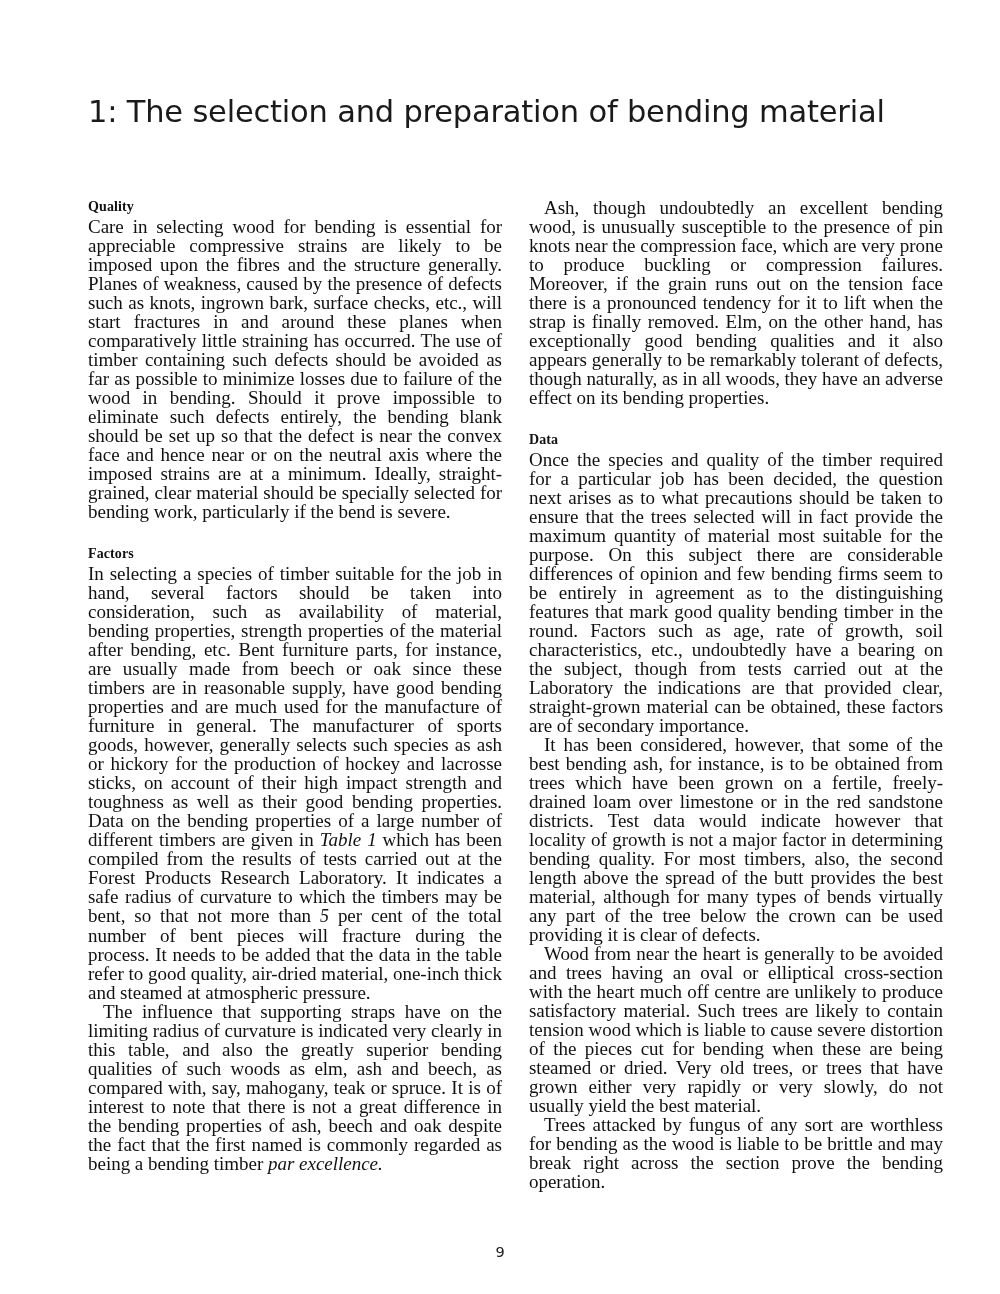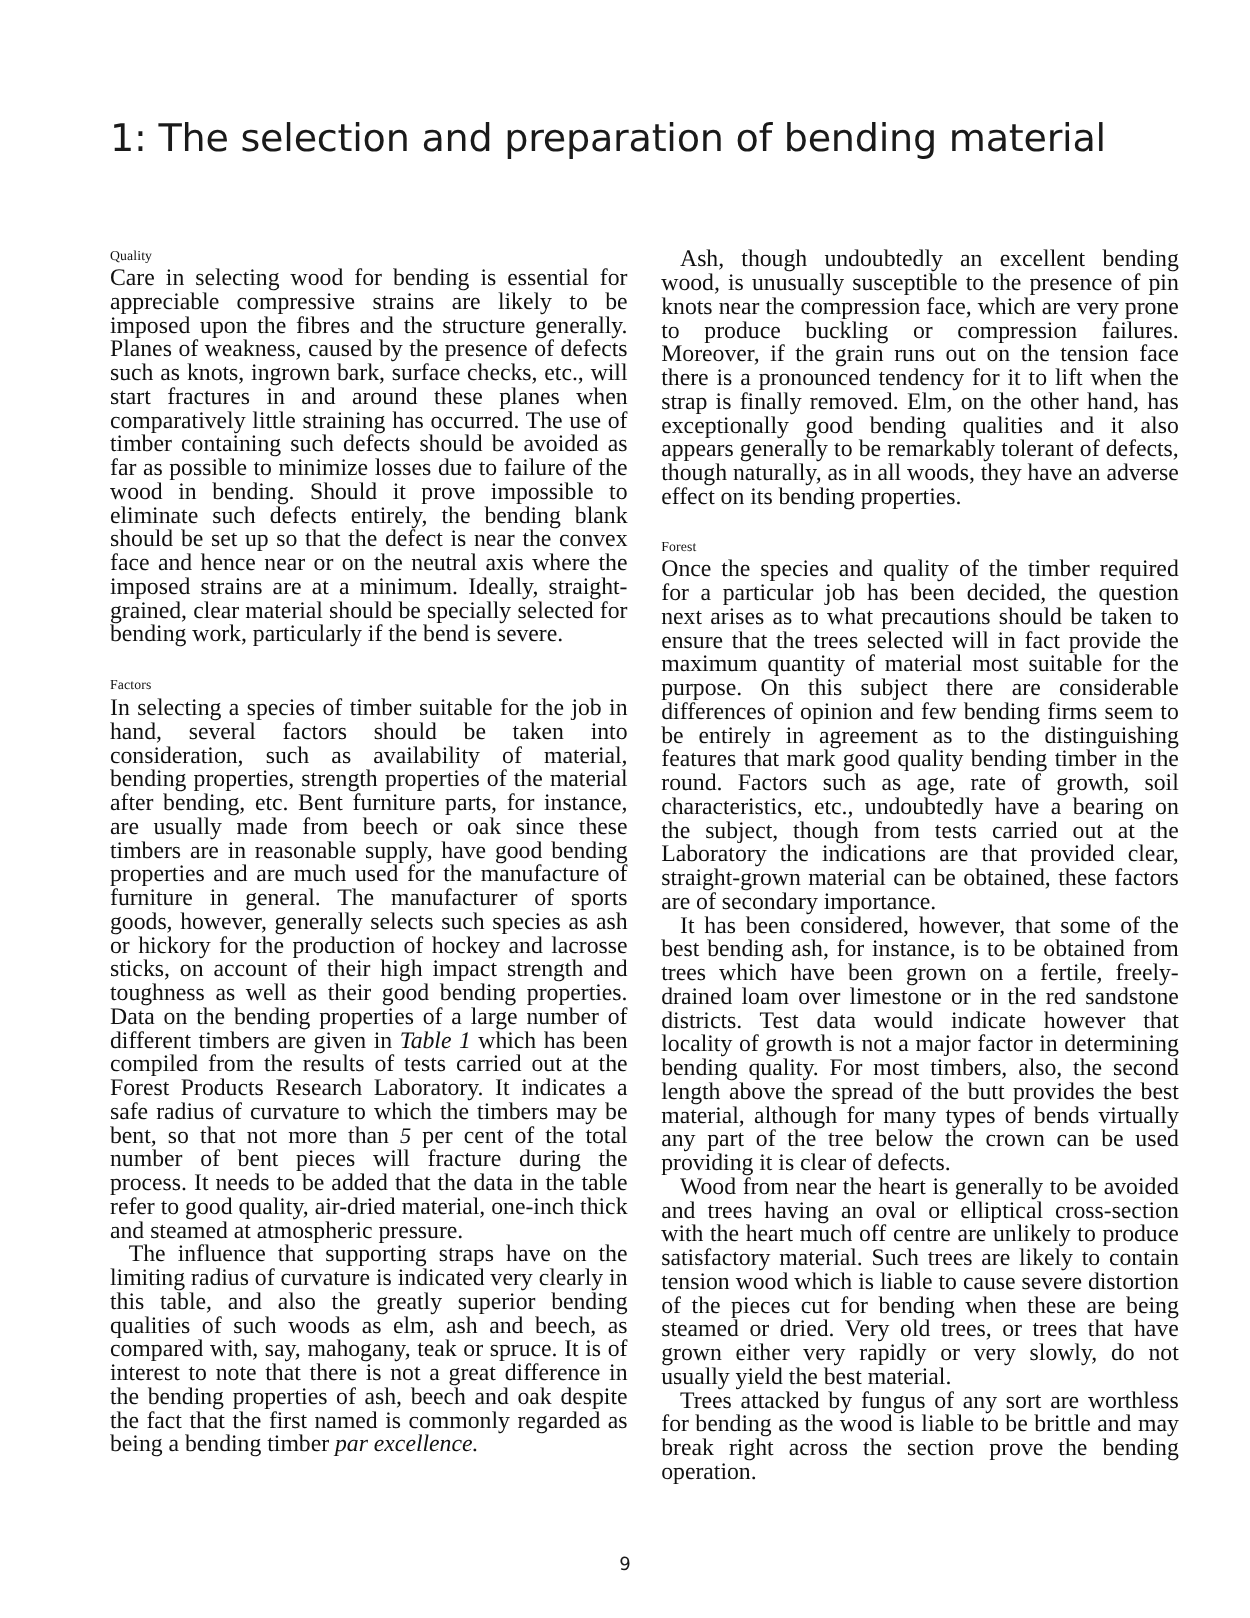--- a/index.html
+++ b/index.html
@@ -46,22 +46,22 @@
     display: flex;
     gap: 27px;
   }
   .col {
     width: 414px;
     flex: 0 0 414px;
   }
 
   h2.section-heading {
     margin: 0 0 1px 0;
-    font-size: 11px;
-    font-weight: normal;
+    font-size: 14px;
+    font-weight: bold;
     line-height: 1.3;
     letter-spacing: 0.1px;
   }
   h2.section-heading.spaced {
     margin-top: 24px;
   }
 
   p.body-para {
     margin: 0;
     font-size: 19px;
@@ -116,21 +116,21 @@
       <p class="body-para"><span>In selecting a species of timber suitable for the job in hand, several factors should be taken into consideration, such as availability of material, bending properties, strength properties of the material after bending, etc. Bent furniture parts, for instance, are usually made from beech or oak since these timbers are in reasonable supply, have good bending properties and are much used for the manufacture of furniture in general. The manufacturer of sports goods, however, generally selects such species as ash or hickory for the production of hockey and lacrosse sticks, on account of their high impact strength and toughness as well as their good bending properties. Data on the bending properties of a large number of different timbers are given in </span><i>Table 1</i><span> which has been compiled from the results of tests carried out at the Forest Products Research Laboratory. It indicates a safe radius of curvature to which the timbers may be bent, so that not more than </span><span class="oldstyle-five">5</span><span> per cent of the total number of bent pieces will fracture during the process. It needs to be added that the data in the table refer to good quality, air-dried material, one-inch thick and steamed at atmospheric pressure.</span></p>
 
       <p class="body-para indent"><span>The influence that supporting straps have on the limiting radius of curvature is indicated very clearly in this table, and also the greatly superior bending qualities of such woods as elm, ash and beech, as compared with, say, mahogany, teak or spruce. It is of interest to note that there is not a great difference in the bending properties of ash, beech and oak despite the fact that the first named is commonly regarded as being a bending timber </span><i>par excellence.</i></p>
 
     </div>
 
     <div class="col">
 
       <p class="body-para indent">Ash, though undoubtedly an excellent bending wood, is unusually susceptible to the presence of pin knots near the compression face, which are very prone to produce buckling or compression failures. Moreover, if the grain runs out on the tension face there is a pronounced tendency for it to lift when the strap is finally removed. Elm, on the other hand, has exceptionally good bending qualities and it also appears generally to be remarkably tolerant of defects, though naturally, as in all woods, they have an adverse effect on its bending properties.</p>
 
-      <h2 class="section-heading spaced">Forest</h2>
+      <h2 class="section-heading spaced">Data</h2>
 
       <p class="body-para">Once the species and quality of the timber required for a particular job has been decided, the question next arises as to what precautions should be taken to ensure that the trees selected will in fact provide the maximum quantity of material most suitable for the purpose. On this subject there are considerable differences of opinion and few bending firms seem to be entirely in agreement as to the distinguishing features that mark good quality bending timber in the round. Factors such as age, rate of growth, soil characteristics, etc., undoubtedly have a bearing on the subject, though from tests carried out at the Laboratory the indications are that provided clear, straight-grown material can be obtained, these factors are of secondary importance.</p>
 
       <p class="body-para indent">It has been considered, however, that some of the best bending ash, for instance, is to be obtained from trees which have been grown on a fertile, freely-drained loam over limestone or in the red sandstone districts. Test data would indicate however that locality of growth is not a major factor in determining bending quality. For most timbers, also, the second length above the spread of the butt provides the best material, although for many types of bends virtually any part of the tree below the crown can be used providing it is clear of defects.</p>
 
       <p class="body-para indent">Wood from near the heart is generally to be avoided and trees having an oval or elliptical cross-section with the heart much off centre are unlikely to produce satisfactory material. Such trees are likely to contain tension wood which is liable to cause severe distortion of the pieces cut for bending when these are being steamed or dried. Very old trees, or trees that have grown either very rapidly or very slowly, do not usually yield the best material.</p>
 
       <p class="body-para indent">Trees attacked by fungus of any sort are worthless for bending as the wood is liable to be brittle and may break right across the section prove the bending operation.</p>
 
     </div>

